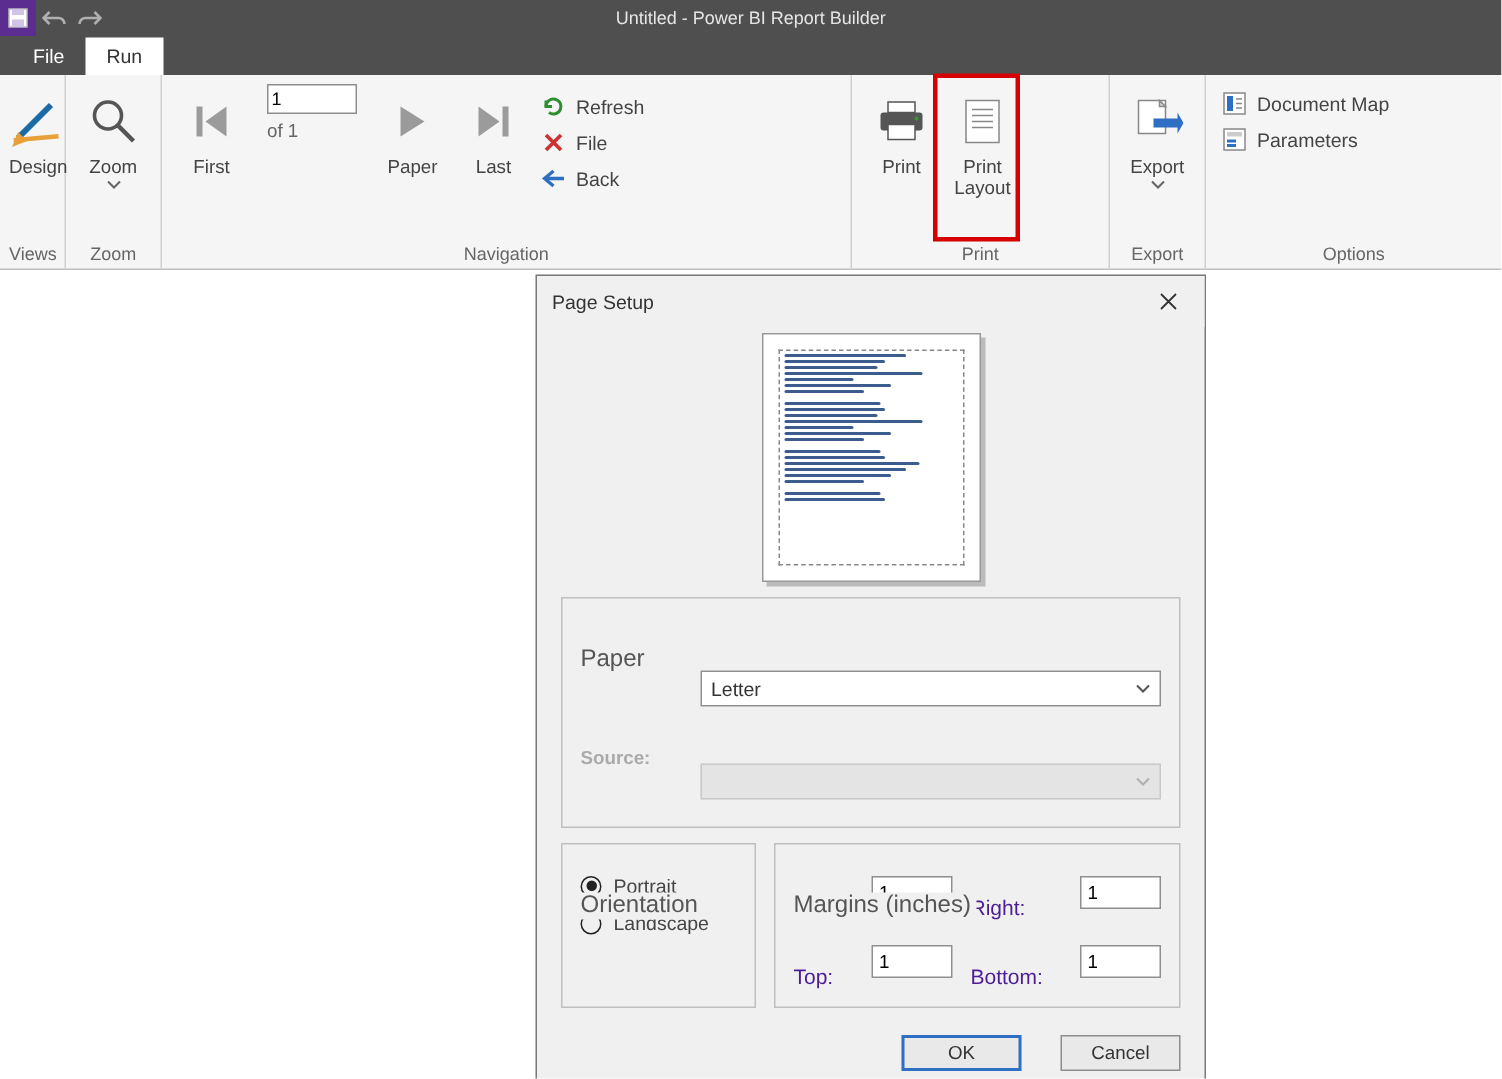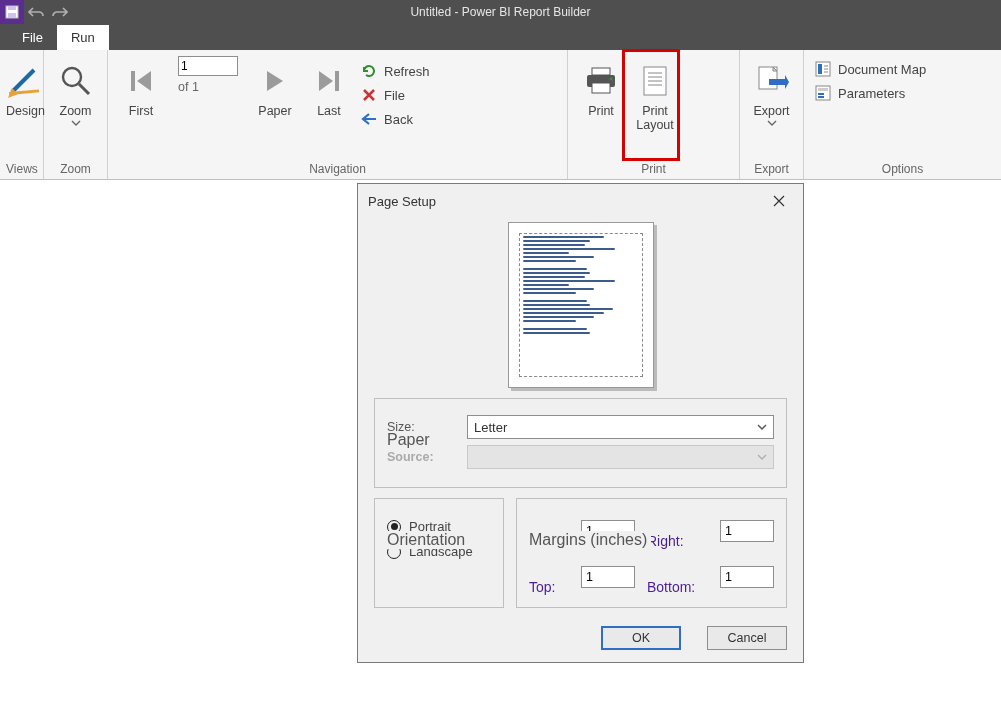--- a/index.html
+++ b/index.html
@@ -48,21 +48,21 @@
   .preview-wrap { display:flex; justify-content:center; margin-bottom:10px; }
   .preview-page { width:146px; height:166px; background:#fff; border:1px solid #999; position:relative; box-shadow:3px 3px 0 #bbb; padding:10px; }
   .preview-inner { width:100%; height:100%; border:1px dashed #888; overflow:hidden; padding:2px 3px; }
   .fake-line { height:2px; background:#3b5c8c; margin-bottom:2px; border-radius:1px; }
 
   .fieldset { border:1px solid #bfbfbf; margin-bottom:10px; padding:10px 12px 12px 12px; position:relative; }
   .fieldset .legend { position:absolute; top:-8px; left:8px; background:#f0f0f0; padding:0 4px; font-size:16px; color:#555;margin-top:40px; }
   .fldrow { display:flex; align-items:center; margin:6px 0; }
   .fldrow .lbl { width:80px; color:#555; font-size:12.5px; }
   .fldrow.disabled .lbl { color:#aaa;font-weight:bold; }
-  .combo { flex:1; height:24px; border:1px solid #8e8e8e; background:#fff; display:flex; align-items:center; padding:0 6px; position:relative; font-size:12.5px; color:#333; }
+  .combo { flex:1; height:24px; border:1px solid #8e8e8e; background:#fff; display:flex; align-items:center; padding:0 6px; position:relative; font-size:12.5px; color:#333;margin-top:32px; }
   .combo .chev { position:absolute; right:4px; top:4px; }
   .combo.disabled { background:#e4e4e4; color:#e4e4e4; border-color:#c8c8c8; }
   .combo.disabled .chev svg path { stroke:#b0b0b0; }
 
   .two-col { display:flex; gap:12px; }
   .two-col .fieldset { flex:1 1 0; margin-bottom:0; }
   .fieldset.orient .radio-row { display:flex; align-items:center; margin:10px 0; gap:8px; font-size:12.5px; color:#444; cursor:pointer;}
   .radio { width:14px; height:14px; border:1px solid #222; border-radius:50%; display:inline-flex; align-items:center; justify-content:center;}
   .radio.checked::after { content:""; width:7px; height:7px; background:#222; border-radius:50%; }
 

